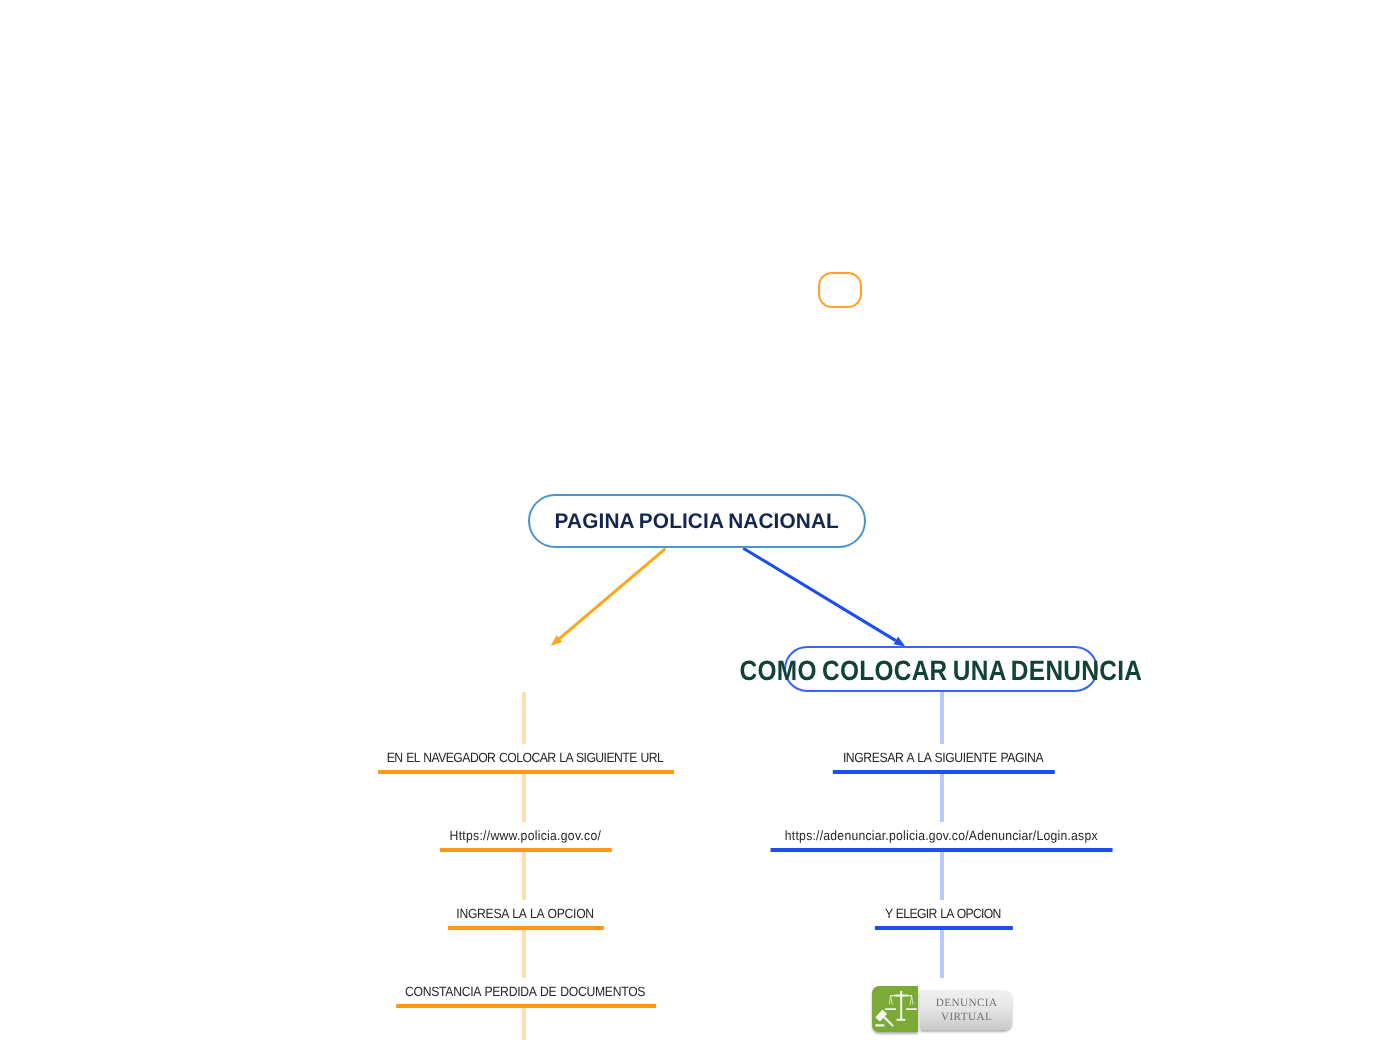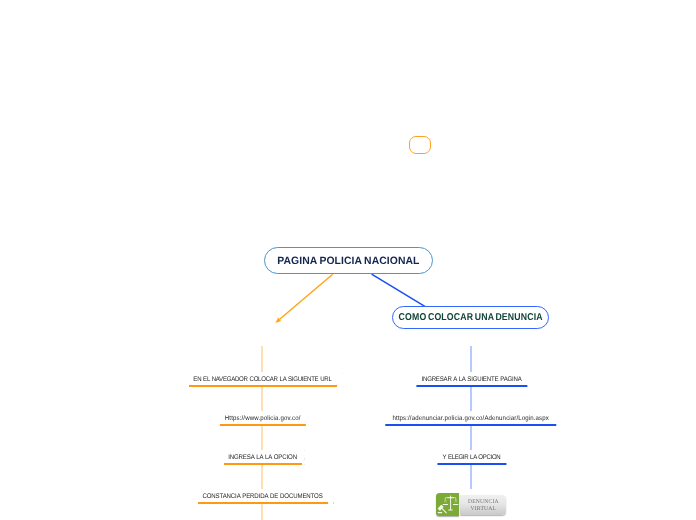--- a/index.html
+++ b/index.html
@@ -47,21 +47,21 @@
     </g>
   </svg>
 
   <div class="node pill root" style="left:264px;top:247px;width:169px;height:27px;font-size:10.6px;">
     <span class="sq-root">PAGINA POLICIA NACIONAL</span>
   </div>
 
   <div class="node pill orange" style="left:409px;top:136px;width:21.8px;height:17.6px;border-radius:7px;"></div>
 
 
-  <div class="node pill blue" style="left:392px;top:306px;width:157px;height:23px;font-size:10px;">
+  <div class="node pill blue" style="left:392px;top:323px;width:157px;height:23px;font-size:14px;">
     <span class="sq">COMO COLOCAR UNA DENUNCIA</span>
   </div>
 
   <div class="leaf o" style="left:262.5px;top:371.7px;">
       <span class="t"><span style="letter-spacing:-0.292px;text-indent:-0.292px;">EN EL NAVEGADOR COLOCAR LA SIGUIENTE URL</span></span>
       <span class="rule" style="width:147.5px;"></span>
     </div>
   <div class="leaf o" style="left:262.5px;top:410.7px;">
       <span class="t"><span style="letter-spacing:0.156px;text-indent:0.156px;">Https://www.policia.gov.co/</span></span>
       <span class="rule" style="width:86.0px;"></span>

